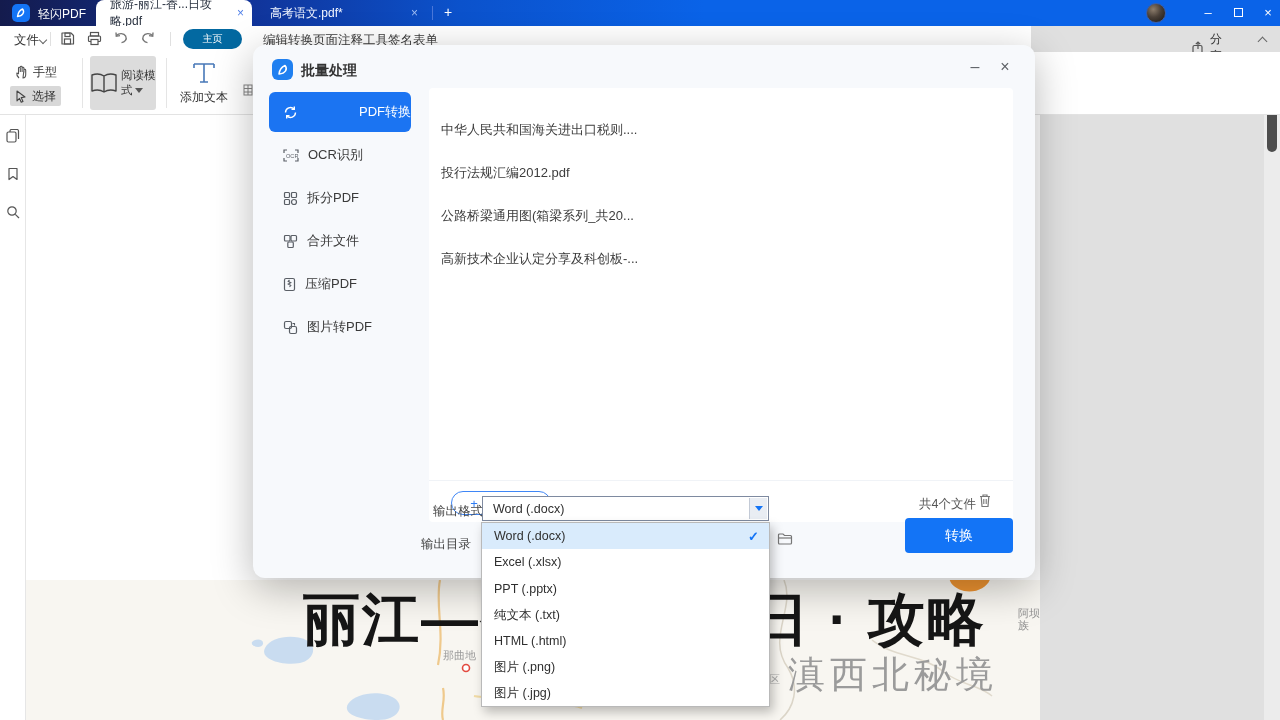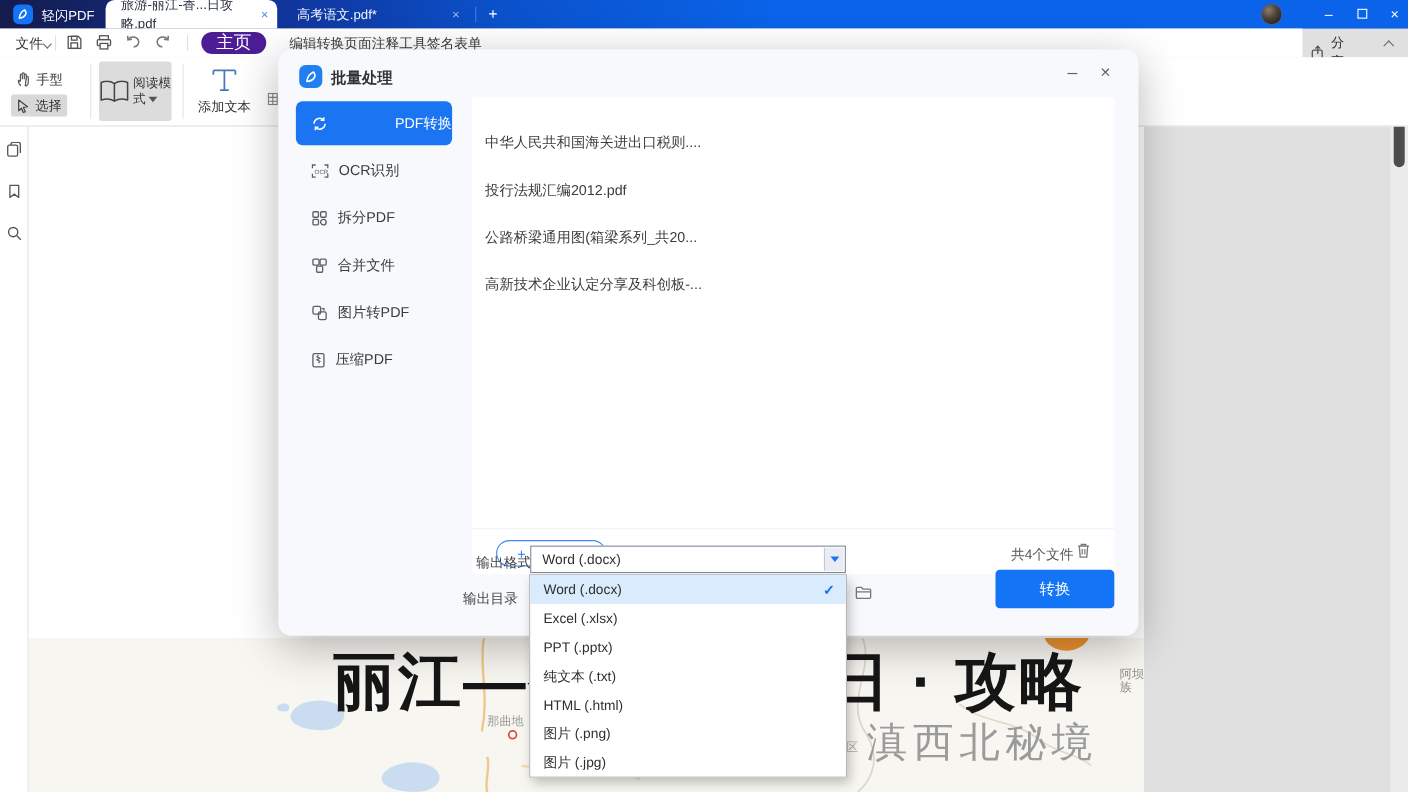--- a/index.html
+++ b/index.html
@@ -21,27 +21,27 @@
   .tab-divider { position:absolute; left:432px; top:6px; width:1px; height:14px; background:#4A77D9; }
   .new-tab { position:absolute; left:444px; top:4px; color:#FFFFFF; font-size:14px; }
   .avatar { position:absolute; left:1146px; top:3px; width:20px; height:20px; border-radius:50%;
     background:radial-gradient(circle at 35% 30%,#8d7d6c 0%,#4a4038 45%,#181512 100%); border:1px solid #3b5ea8; }
   .win-btn { position:absolute; top:5px; color:#FFFFFF; font-size:13px; text-align:center; width:16px; }
   .win-min { left:1200px; }
   .win-max-box { position:absolute; left:1234px; top:8px; width:9px; height:9px; border:1px solid #FFFFFF; }
   .win-close { left:1260px; }
 
   
-  .menubar { position:absolute; top:26px; left:0; width:1184px; height:26px; background:#FFFFFF; z-index:5; }
+  .menubar { position:absolute; top:26px; left:0; width:1031px; height:26px; background:#FFFFFF; z-index:5; }
   .file-menu { position:absolute; left:14px; top:6px; font-size:12.5px; color:#333; }
   .file-chevron { position:absolute; left:40px; top:11px; width:6px; height:6px; border-right:1.4px solid #666; border-bottom:1.4px solid #666; transform:rotate(45deg); }
   .mdiv { position:absolute; top:6px; width:1px; height:14px; background:#E0E0E0; }
   .qicon { position:absolute; top:5px; }
-  .home-pill { position:absolute; left:183px; top:3px; width:59px; height:20px; background:#4c1d95; border-radius:11px;
-    color:#fff; font-size:16px; display:flex; align-items:center; justify-content:center; }
+  .home-pill { position:absolute; left:183px; top:3px; width:59px; height:20px; background:#0369a1; border-radius:11px;
+    color:#fff; font-size:10px; display:flex; align-items:center; justify-content:center; }
   #menu-items { position:absolute; left:263px; top:6px; display:flex; }
   #menu-items span { font-size:12.5px; color:#3A3A3A; width:25px; }
   .share-wrap { position:absolute; left:1191px; top:5px; display:flex; align-items:center; gap:5px; font-size:12px; color:#333; }
   .collapse-chevron { position:absolute; left:1259px; top:12px; width:7px; height:7px; border-left:1.4px solid #666; border-top:1.4px solid #666; transform:rotate(45deg); }
 
   
   .ribbon { position:absolute; top:52px; left:0; width:1280px; height:63px; background:#FFFFFF; border-bottom:1px solid #E3E3E3; z-index:5; }
   .tool-sm { position:absolute; display:flex; align-items:center; gap:5px; font-size:12px; color:#333; height:20px; padding:0 5px; }
   .tool-hand { left:10px; top:10px; }
   .tool-select { left:10px; top:34px; background:#D8D8D8; border-radius:2px; }
@@ -331,36 +331,36 @@
             <svg width="15" height="15" viewBox="0 0 15 15">
               <rect x="1.5" y="1.5" width="5.5" height="5.5" rx="1" fill="none" stroke="#5A5F66" stroke-width="1.2"></rect>
               <rect x="8" y="1.5" width="5.5" height="5.5" rx="1" fill="none" stroke="#5A5F66" stroke-width="1.2"></rect>
               <rect x="4.8" y="8" width="5.5" height="5.5" rx="1" fill="none" stroke="#5A5F66" stroke-width="1.2"></rect>
             </svg>
           </span>
           <span>合并文件</span>
         </div>
         <div class="side-item">
           <span>
+            <svg width="13" height="15" viewBox="0 0 13 15">
+              <rect x="1.5" y="1.5" width="10" height="12" rx="1.5" fill="none" stroke="#5A5F66" stroke-width="1.2"></rect>
+              <path d="M6.5 3l-1.3 1.3 2.6 1.4-2.6 1.4 2.6 1.4-1.3 1.5" fill="none" stroke="#5A5F66" stroke-width="1.1"></path>
+            </svg>
+          </span>
+          <span>压缩PDF</span>
+        </div>
+        <div class="side-item">
+          <span>
             <svg width="15" height="15" viewBox="0 0 15 15">
               <rect x="1.5" y="1.5" width="7" height="7" rx="1.5" fill="none" stroke="#5A5F66" stroke-width="1.2"></rect>
               <rect x="6.5" y="6.5" width="7" height="7" rx="1.5" fill="none" stroke="#5A5F66" stroke-width="1.2"></rect>
               <path d="M9.5 3.5h2v2" fill="none" stroke="#5A5F66" stroke-width="1.1"></path>
             </svg>
           </span>
           <span>图片转PDF</span>
-        </div>
-        <div class="side-item">
-          <span>
-            <svg width="13" height="15" viewBox="0 0 13 15">
-              <rect x="1.5" y="1.5" width="10" height="12" rx="1.5" fill="none" stroke="#5A5F66" stroke-width="1.2"></rect>
-              <path d="M6.5 3l-1.3 1.3 2.6 1.4-2.6 1.4 2.6 1.4-1.3 1.5" fill="none" stroke="#5A5F66" stroke-width="1.1"></path>
-            </svg>
-          </span>
-          <span>压缩PDF</span>
         </div>
       </div>
 
     <div class="file-panel">
       <div id="file-list">
           <div class="file-row">中华人民共和国海关进出口税则....</div>
           <div class="file-row">投行法规汇编2012.pdf</div>
           <div class="file-row">公路桥梁通用图(箱梁系列_共20...</div>
           <div class="file-row">高新技术企业认定分享及科创板-...</div>
         </div>

